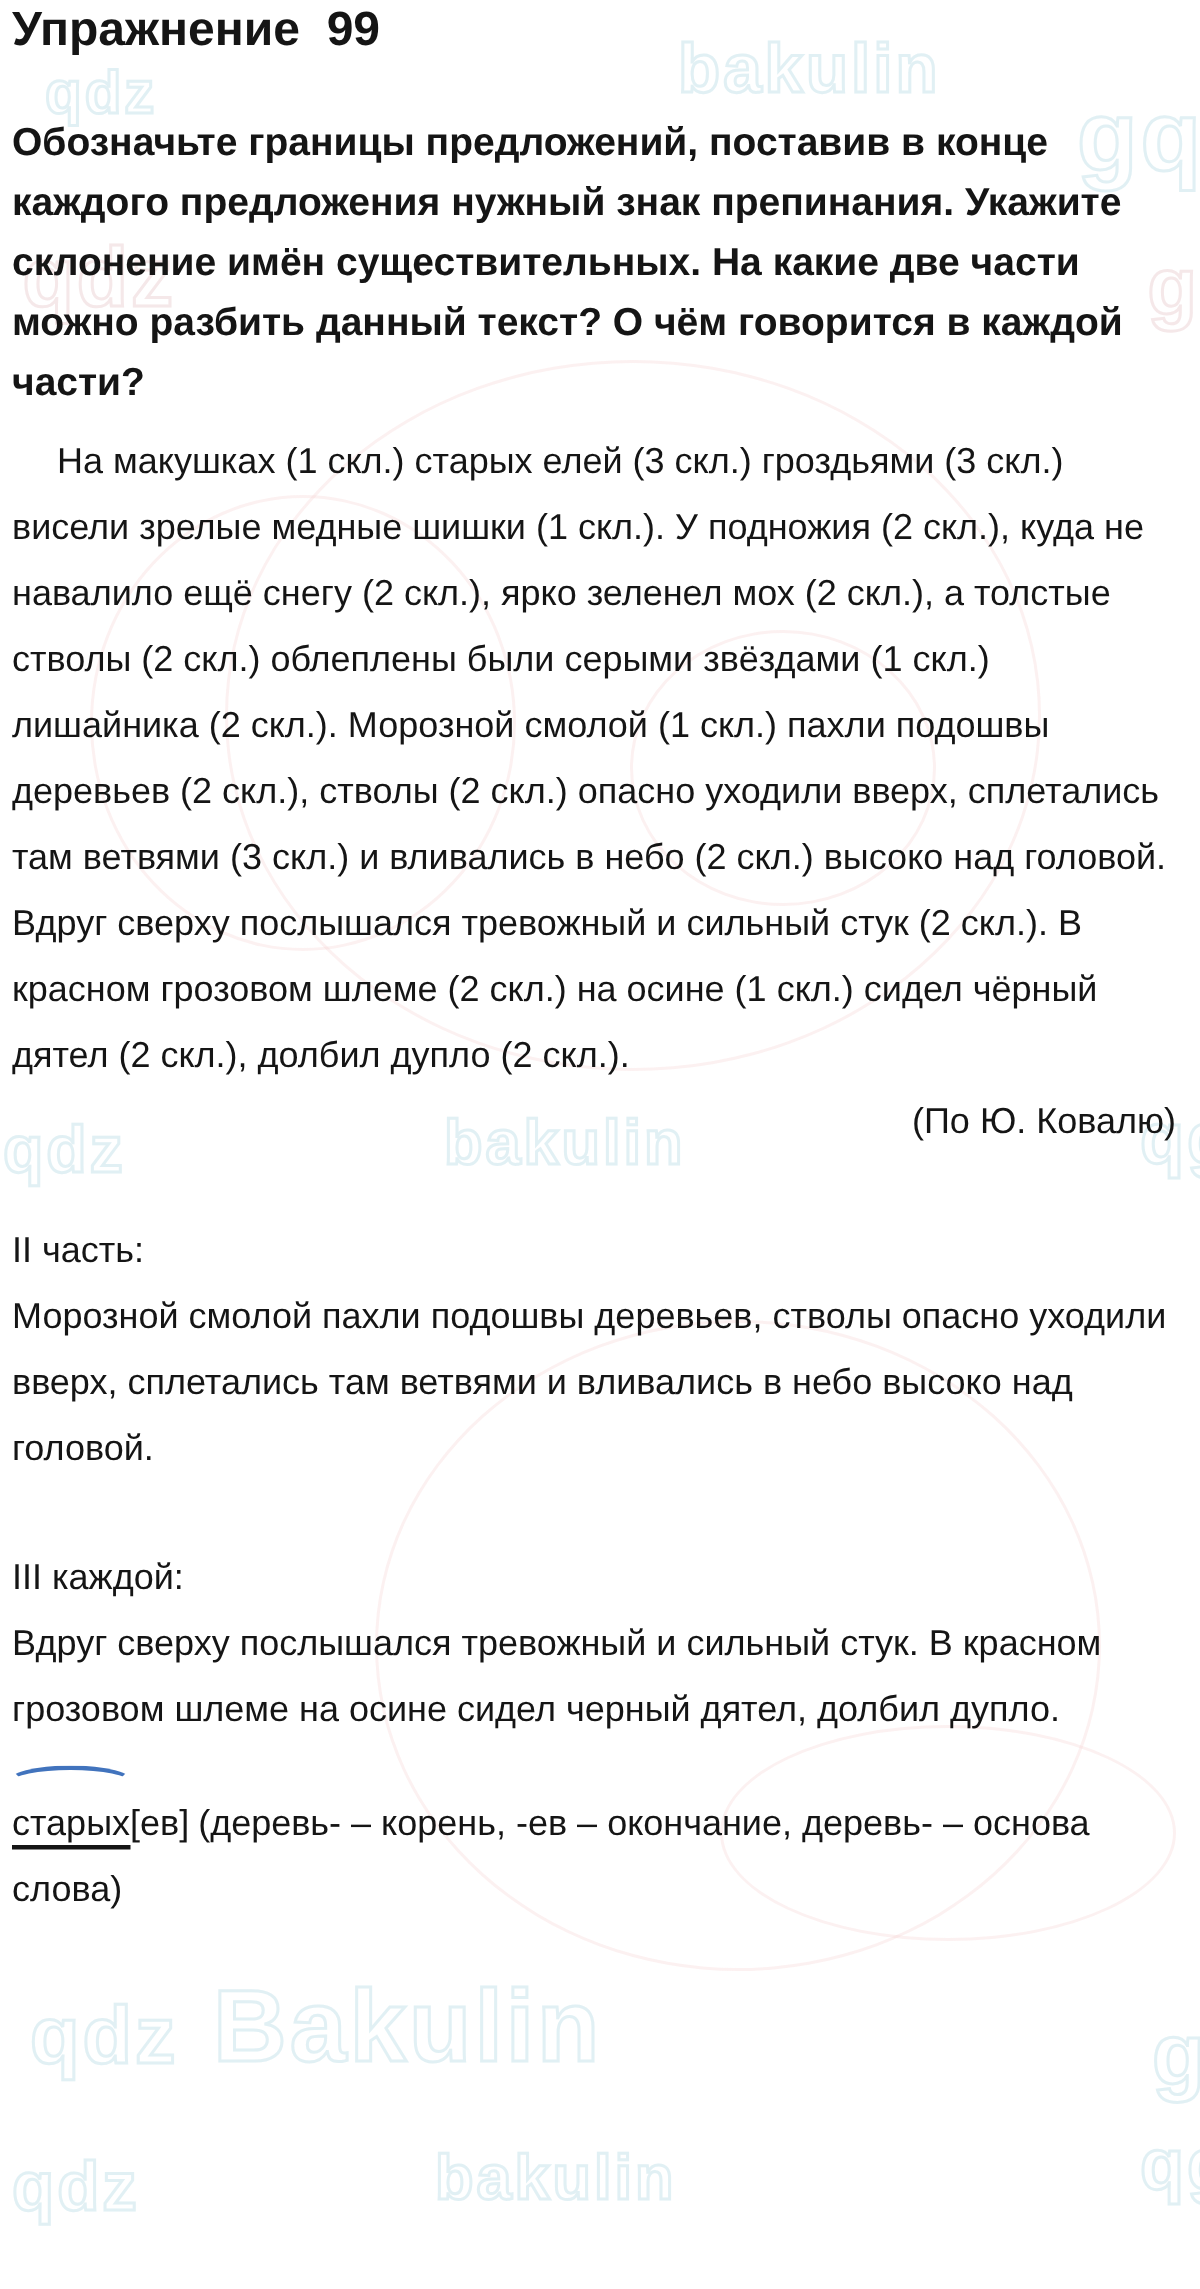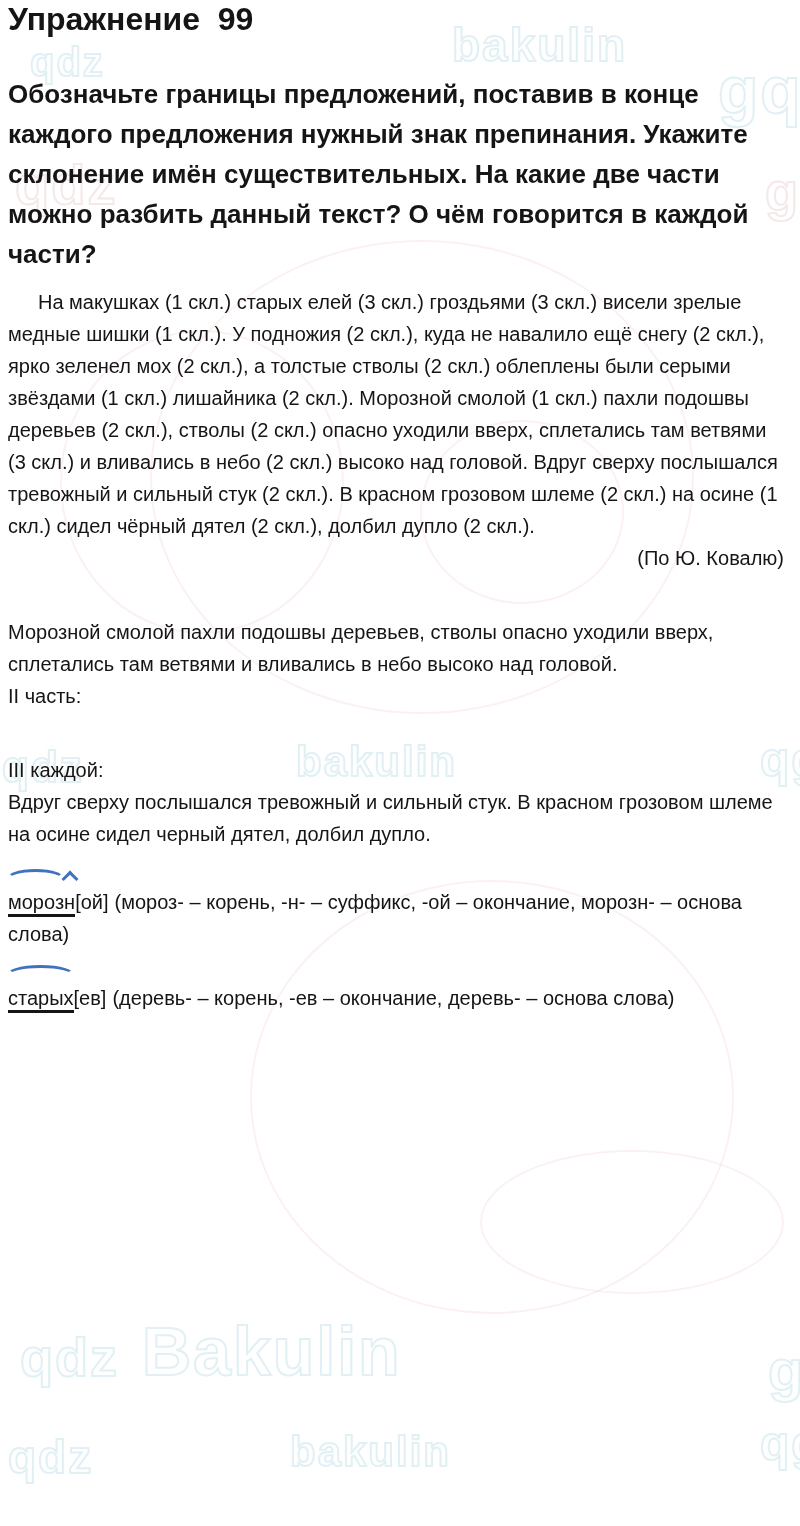--- a/index.html
+++ b/index.html
@@ -49,21 +49,21 @@
     font-weight: bold;
     margin: 0;
     white-space: pre-wrap;
   }
   .task {
     margin: 38px 0 0 0;
     font-size: 26px;
     font-weight: bold;
     line-height: 40px;
   }
-  .body-text { font-size: 20px; line-height: 32px; }
+  .body-text { font-size: 24px; line-height: 44px; }
   .solution { margin: 12px 0 0 0; text-indent: 30px; }
   .attribution { margin: 0; text-align: right; }
   .part { margin-top: 42px; }
   .part-label { margin: 0 0 0 0; }
   .part-text { margin: 0; }
 
   
   .analysis { margin: 16px 0 0 0; padding-top: 20px; }
   .analysis.second { margin-top: 12px; }
   .stem {
@@ -128,30 +128,27 @@
 
   <h1 class="title">Упражнение  99</h1>
 
   <p class="task">Обозначьте границы предложений, поставив в конце каждого предложения нужный знак препинания. Укажите склонение имён существительных. На какие две части можно разбить данный текст? О чём говорится в каждой части?</p>
 
   <p class="body-text solution">На макушках (1 скл.) старых елей (3 скл.) гроздьями (3 скл.) висели зрелые медные шишки (1 скл.). У подножия (2 скл.), куда не навалило ещё снегу (2 скл.), ярко зеленел мох (2 скл.), а толстые стволы (2 скл.) облеплены были серыми звёздами (1 скл.) лишайника (2 скл.). Морозной смолой (1 скл.) пахли подошвы деревьев (2 скл.), стволы (2 скл.) опасно уходили вверх, сплетались там ветвями (3 скл.) и вливались в небо (2 скл.) высоко над головой. Вдруг сверху послышался тревожный и сильный стук (2 скл.). В красном грозовом шлеме (2 скл.) на осине (1 скл.) сидел чёрный дятел (2 скл.), долбил дупло (2 скл.).</p>
   <p class="body-text attribution">(По Ю. Ковалю)</p>
 
 
   <div class="part">
+    <p class="body-text part-label">II часть:</p>
     <p class="body-text part-text">Морозной смолой пахли подошвы деревьев, стволы опасно уходили вверх, сплетались там ветвями и вливались в небо высоко над головой.</p>
-    <p class="body-text part-label">II часть:</p>
   </div>
 
   <div class="part">
     <p class="body-text part-label">III каждой:</p>
     <p class="body-text part-text">Вдруг сверху послышался тревожный и сильный стук. В красном грозовом шлеме на осине сидел черный дятел, долбил дупло.</p>
   </div>
 
-  <p class="body-text analysis">
-    <span class="stem"><span class="root"><i class="arc"></i><span>мороз</span></span><span class="suffix"><i class="caret"></i><span>н</span></span></span><span class="ending">[ой]</span><span class="explanation">(мороз- – корень, -н- – суффикс, -ой – окончание, морозн- – основа слова)</span>
-  </p>
 
   <p class="body-text analysis second">
     <span class="stem"><span class="root"><i class="arc"></i><span>старых</span></span></span><span class="ending">[ев]</span><span class="explanation">(деревь- – корень, -ев – окончание, деревь- – основа слова)</span>
   </p>
 
 </div>
 
 </body></html>

